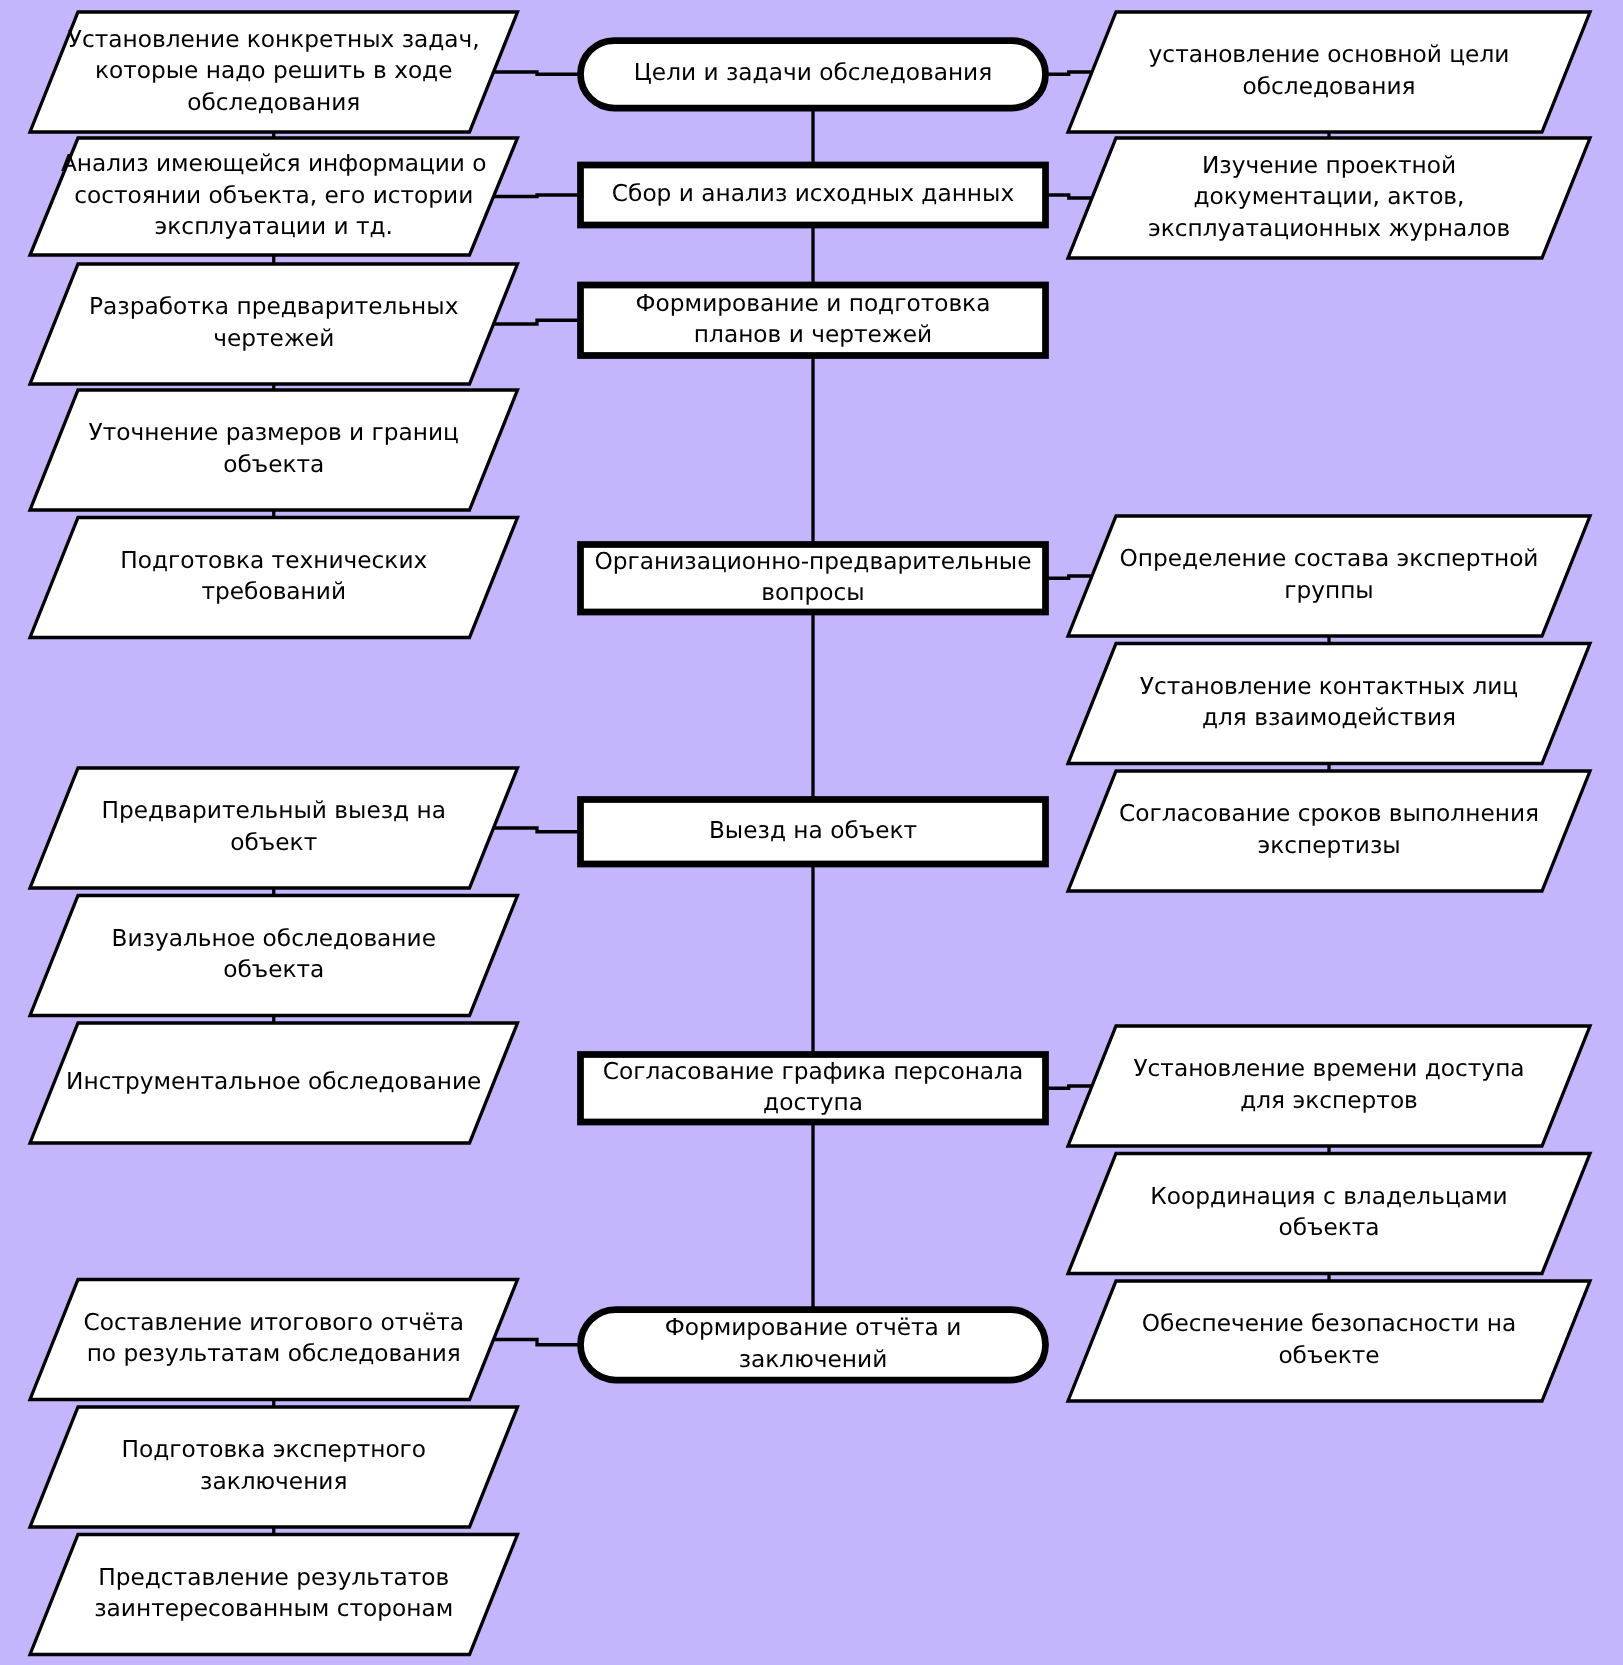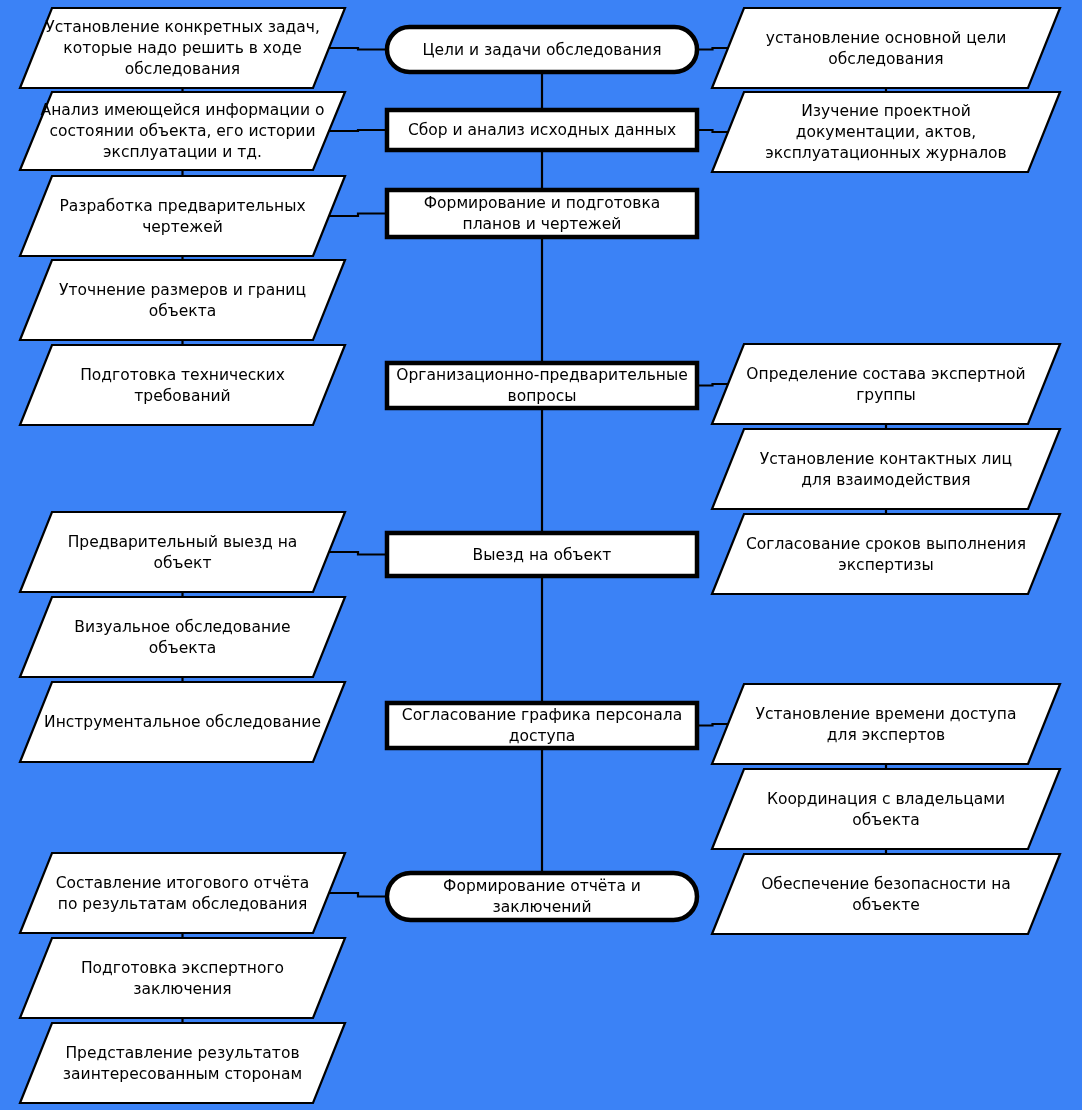--- a/index.html
+++ b/index.html
@@ -8,21 +8,21 @@
     padding: 0;
     background: #ffffff;
   }
   body {
     font-family: "DejaVu Sans", sans-serif;
   }
   #canvas-wrap {
     position: relative;
     width: 1082px;
     height: 1110px;
-    background: #3b82f6;
+    background: #c4b5fd;
     overflow: hidden;
   }
   svg#flow {
     position: absolute;
     left: 0;
     top: 0;
     width: 1082px;
     height: 1110px;
     display: block;
   }

